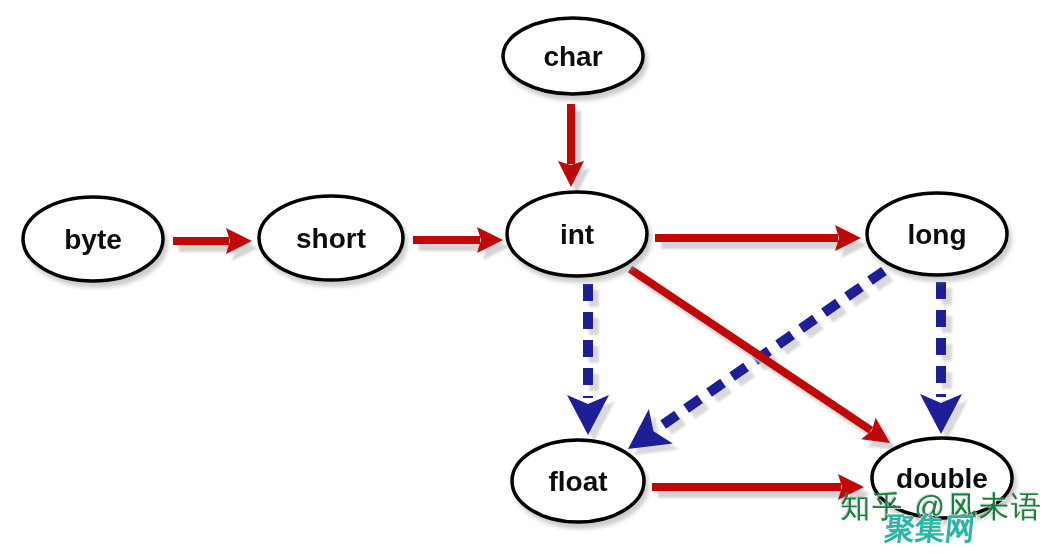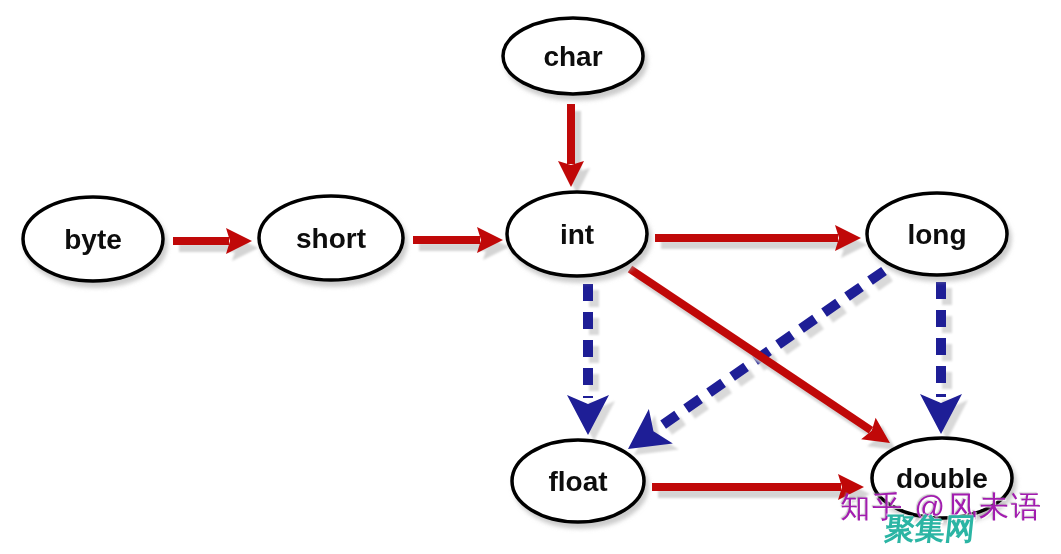--- a/index.html
+++ b/index.html
@@ -21,21 +21,21 @@
     fill: #0d0d0d;
   }
   .edge-solid  { filter: drop-shadow(6px 7px 1px rgba(204,204,204,0.85)); }
   .edge-dashed { filter: drop-shadow(6px 6px 1px rgba(204,204,204,0.75)); }
   .wm1 {
     position: absolute;
     right: 18px;
     bottom: 26px;
     font-size: 30px;
     letter-spacing: 2px;
-    color: #a21caf;
+    color: #15803d;
     text-shadow: 1px 1px 1px rgba(255,255,255,0.9), -1px -1px 1px rgba(140,140,140,0.45);
     white-space: nowrap;
   }
   .wm2 {
     position: absolute;
     right: 86px;
     bottom: 4px;
     font-size: 30px;
     font-weight: bold;
     color: #2bb5a4;

